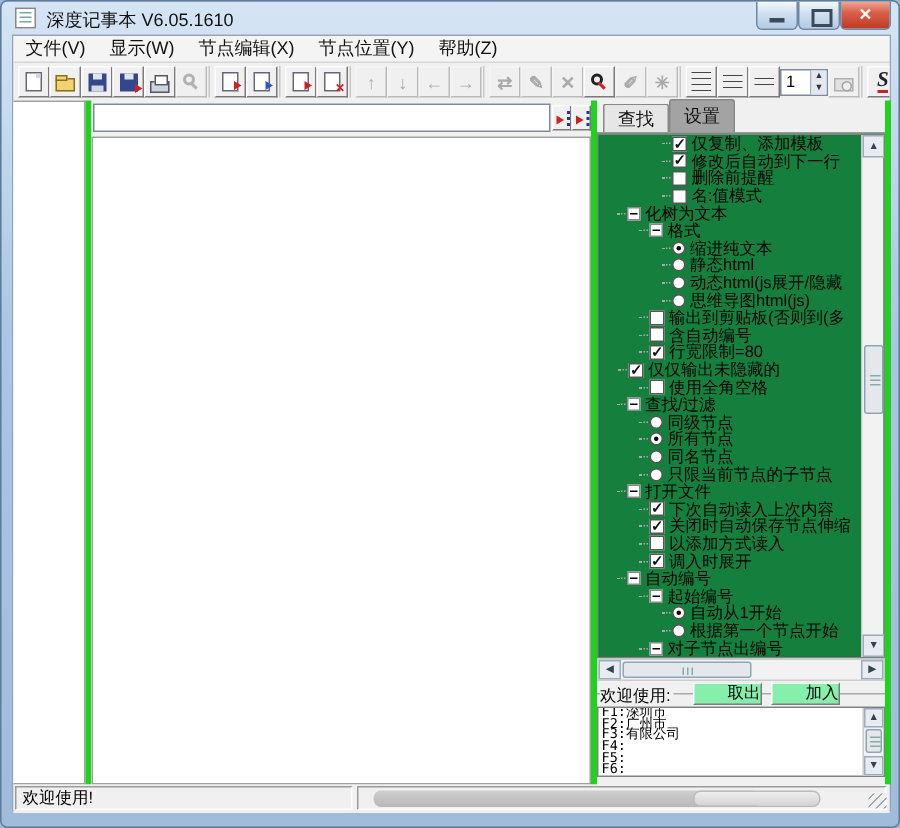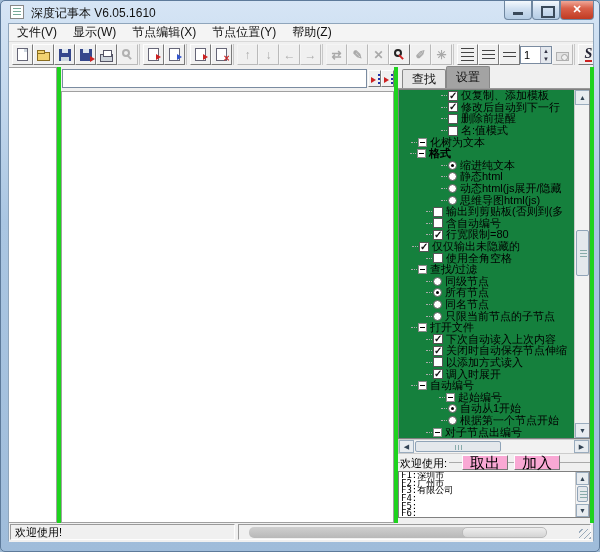--- a/index.html
+++ b/index.html
@@ -96,21 +96,21 @@
   .sbtn{position:absolute;left:0;width:15px;height:15px;background:#e8ecf0;border:1px solid #9aacbe;font-size:7px;line-height:13px;text-align:center;color:#345;}
   .sthumb{position:absolute;left:1px;width:13px;background:#e4e8ec;border:1px solid #90a4b8;border-radius:2px;}
   .grip{position:absolute;left:3px;top:50%;width:7px;height:1px;background:#8aa;box-shadow:0 -3px #8aa,0 3px #8aa;}
   .hsb{position:absolute;left:0;top:372px;width:192px;height:15px;background:#f2f2f2;border:1px solid #ccc;}
   .hbtn{position:absolute;top:0;width:15px;height:13px;background:#e8ecf0;border:1px solid #9aacbe;font-size:7px;line-height:12px;text-align:center;color:#345;}
   .hthumb{position:absolute;top:1px;height:11px;background:#e4e8ec;border:1px solid #90a4b8;border-radius:2px;}
   .hgrip{position:absolute;top:3px;left:50%;width:1px;height:5px;background:#8aa;box-shadow:-3px 0 #8aa,3px 0 #8aa;}
   .phrases{position:absolute;left:0;top:387px;width:192px;height:17px;}
   .phrases .pline{position:absolute;left:0;top:8px;width:192px;border-top:1px solid #aaa;}
   .plabel{position:absolute;left:2px;top:2px;font-size:11px;background:#f0f0f0;padding-right:2px;color:#000;}
-  .pbtn{position:absolute;top:1px;width:46px;height:15px;background:#f9a8d4;border:1px solid;border-color:#fdfdfd #7a7a7a #7a7a7a #fdfdfd;font-size:15px;line-height:13px;text-align:center;color:#000;}
+  .pbtn{position:absolute;top:1px;width:46px;height:15px;background:#86efac;border:1px solid;border-color:#fdfdfd #7a7a7a #7a7a7a #fdfdfd;font-size:11px;line-height:13px;text-align:right;color:#000;}
   .pbtn.p1{left:64px;} .pbtn.p2{left:116px;}
   .plist{position:absolute;left:0;top:404px;width:192px;height:47px;background:#fff;border:1px solid #808080;overflow:hidden;}
   .lrow{font-family:"DejaVu Sans Mono",monospace;font-size:9px;line-height:7.7px;height:7.7px;padding-left:2px;white-space:nowrap;color:#000;}
   .lsb{position:absolute;right:0;top:0;width:14px;height:45px;background:#f2f2f2;border-left:1px solid #ccc;}
   
   .statusbar{position:absolute;left:0;top:499px;width:584px;height:19px;background:#f0f0f0;}
   .spanel{position:absolute;top:1px;height:16px;border:1px solid;border-color:#9a9a9a #fdfdfd #fdfdfd #9a9a9a;font-size:11px;line-height:14px;padding-left:4px;color:#000;}
   .spanel.sp1{left:1px;width:225px;} .spanel.sp2{left:229px;width:353px;}
   .pbar{position:absolute;left:240px;top:4px;width:258px;height:11px;border-radius:5px;background:linear-gradient(#cfcfcf,#b8b8b8);}
   .pknob{position:absolute;left:453px;top:4px;width:85px;height:11px;border-radius:5px;background:linear-gradient(#eee,#d4d4d4);border:1px solid #bbb;}
@@ -269,21 +269,21 @@
               <span>删除前提醒</span>
             </div>
             <div class="trow" style="padding-left: 42px;">
               <span class="cb"></span>
               <span>名:值模式</span>
             </div>
             <div class="trow" style="padding-left: 12px;">
               <span class="expbox"></span>
               <span>化树为文本</span>
             </div>
-            <div class="trow" style="padding-left: 11px; font-weight: bold;">
+            <div class="trow" style="padding-left: 27px;">
               <span class="expbox"></span>
               <span>格式</span>
             </div>
             <div class="trow" style="padding-left: 42px;">
               <span class="rb on"></span>
               <span>缩进纯文本</span>
             </div>
             <div class="trow" style="padding-left: 42px;">
               <span class="rb"></span>
               <span>静态html</span>
@@ -353,21 +353,21 @@
               <span>以添加方式读入</span>
             </div>
             <div class="trow" style="padding-left: 27px;">
               <span class="cb on"></span>
               <span>调入时展开</span>
             </div>
             <div class="trow" style="padding-left: 12px;">
               <span class="expbox"></span>
               <span>自动编号</span>
             </div>
-            <div class="trow" style="padding-left: 40px;">
+            <div class="trow" style="padding-left: 27px;">
               <span class="expbox"></span>
               <span>起始编号</span>
             </div>
             <div class="trow" style="padding-left: 42px;">
               <span class="rb on"></span>
               <span>自动从1开始</span>
             </div>
             <div class="trow" style="padding-left: 42px;">
               <span class="rb"></span>
               <span>根据第一个节点开始</span>

